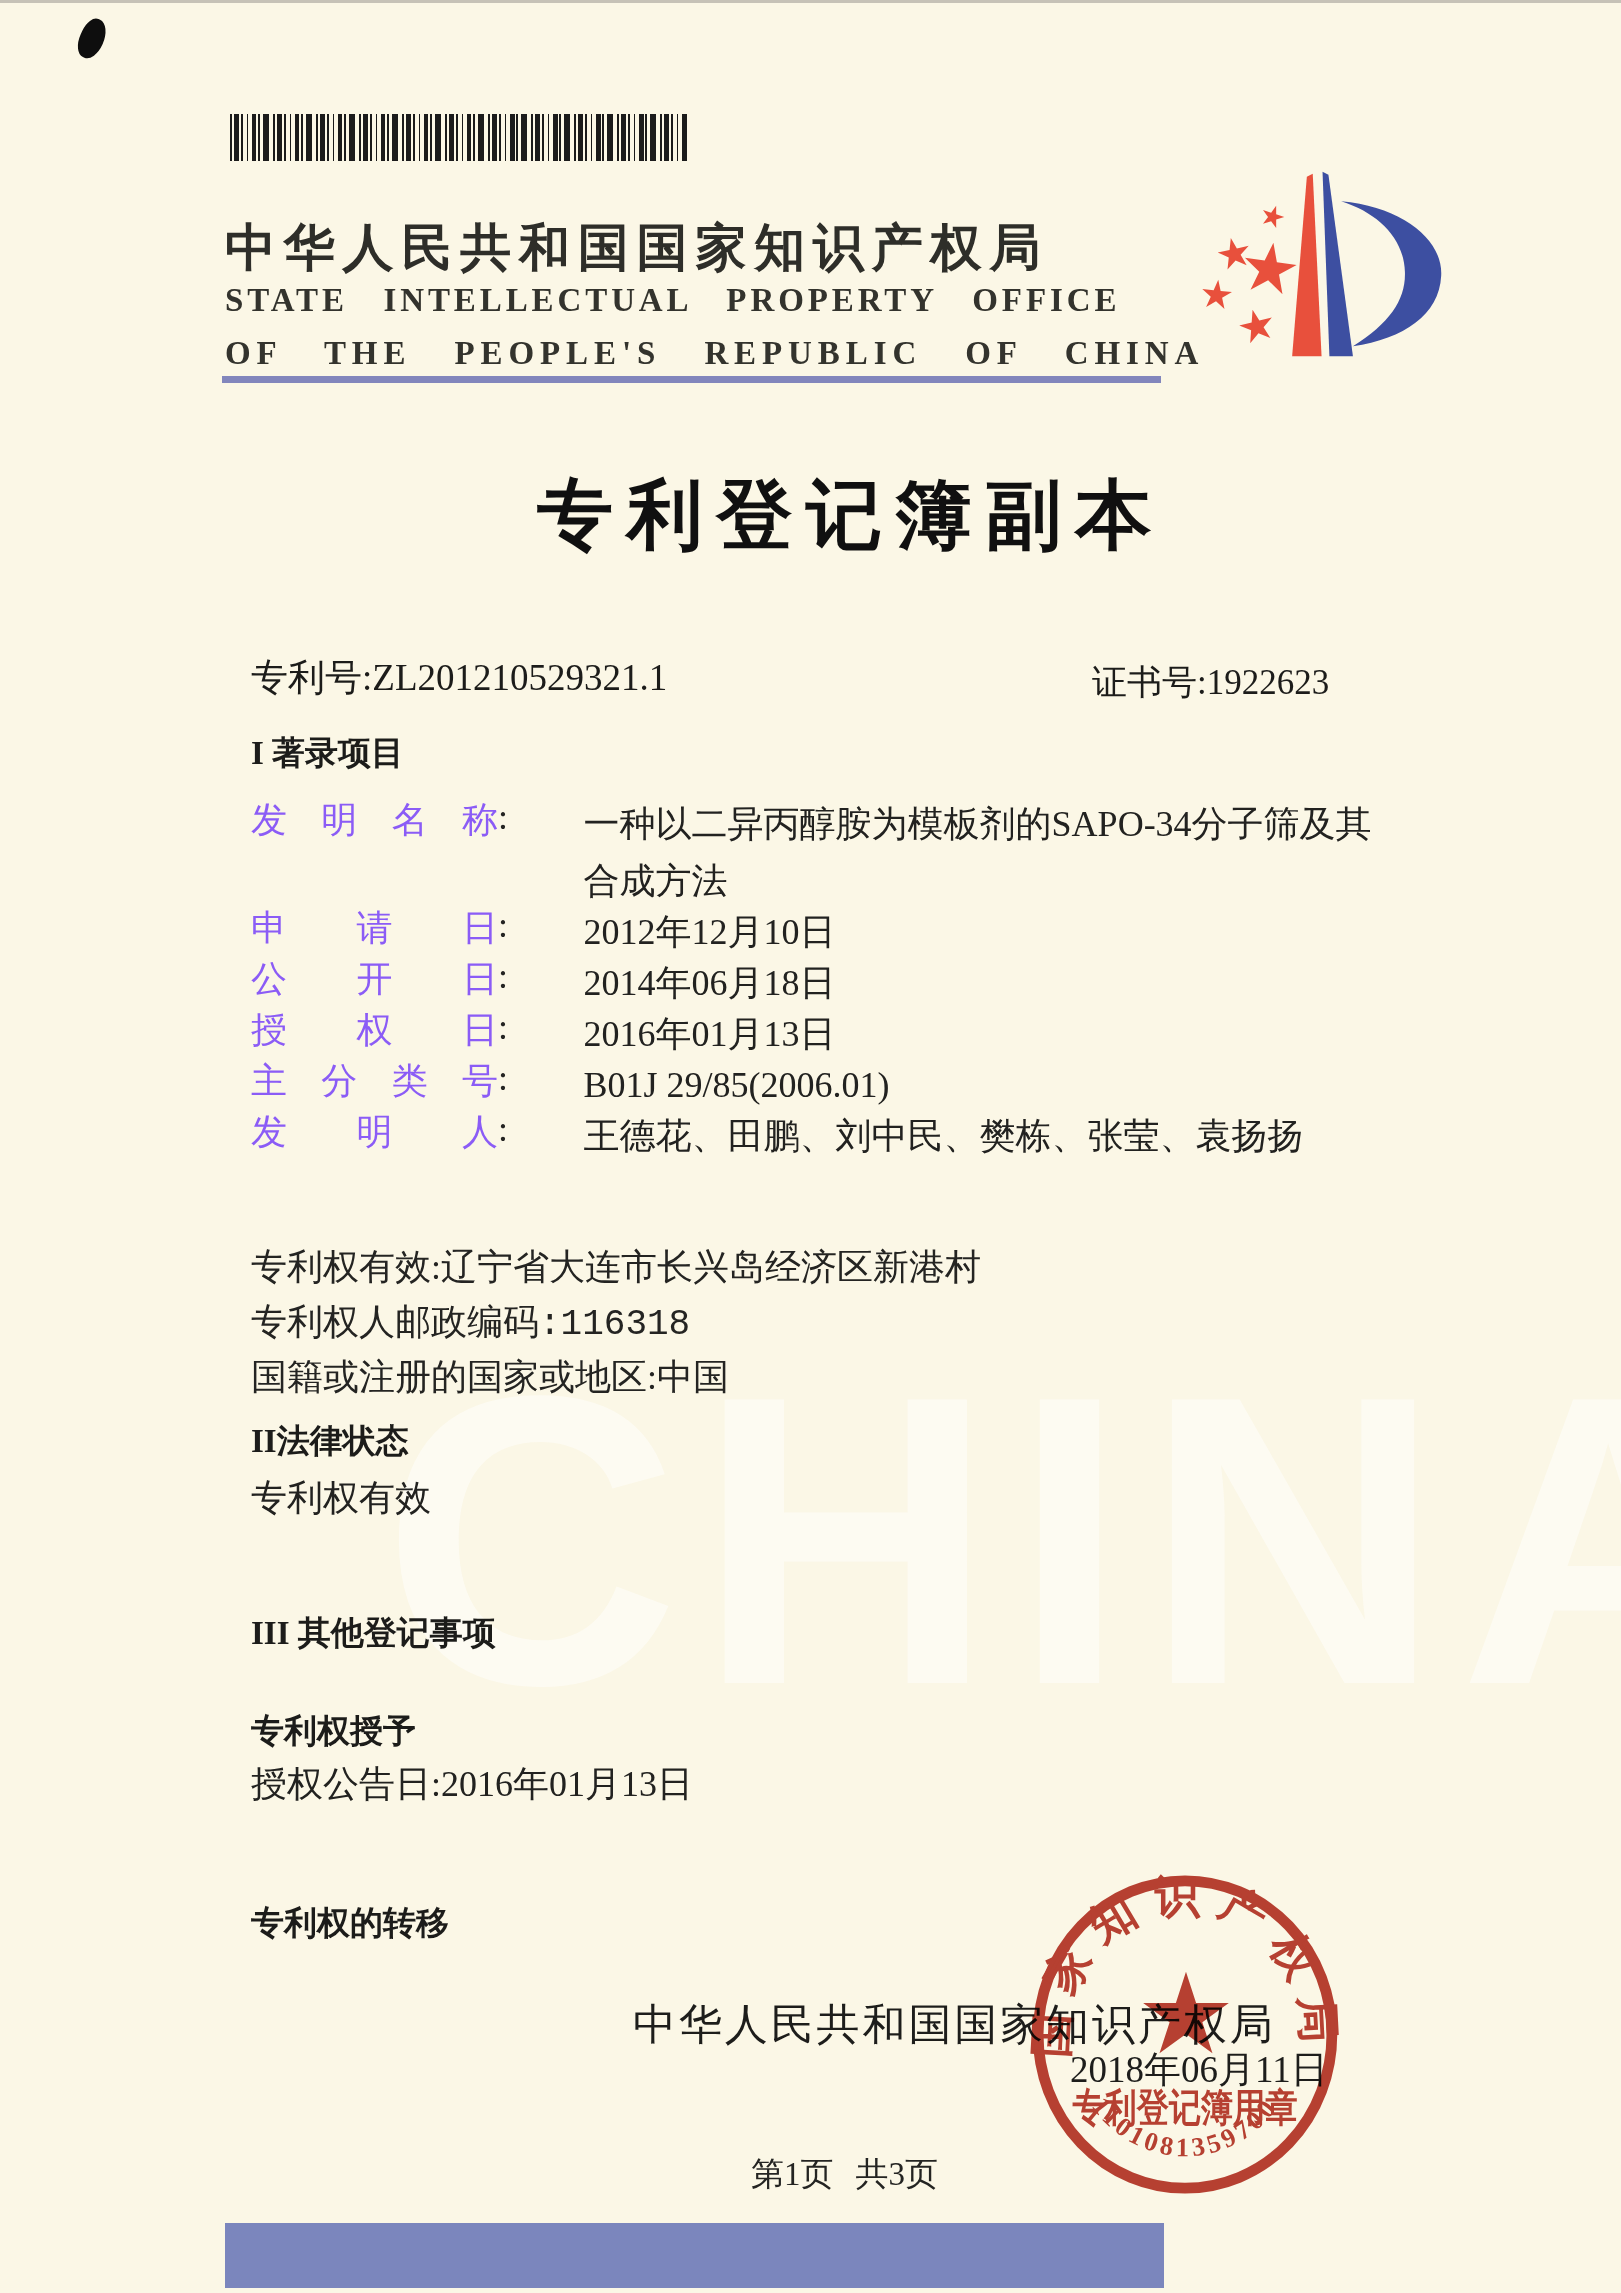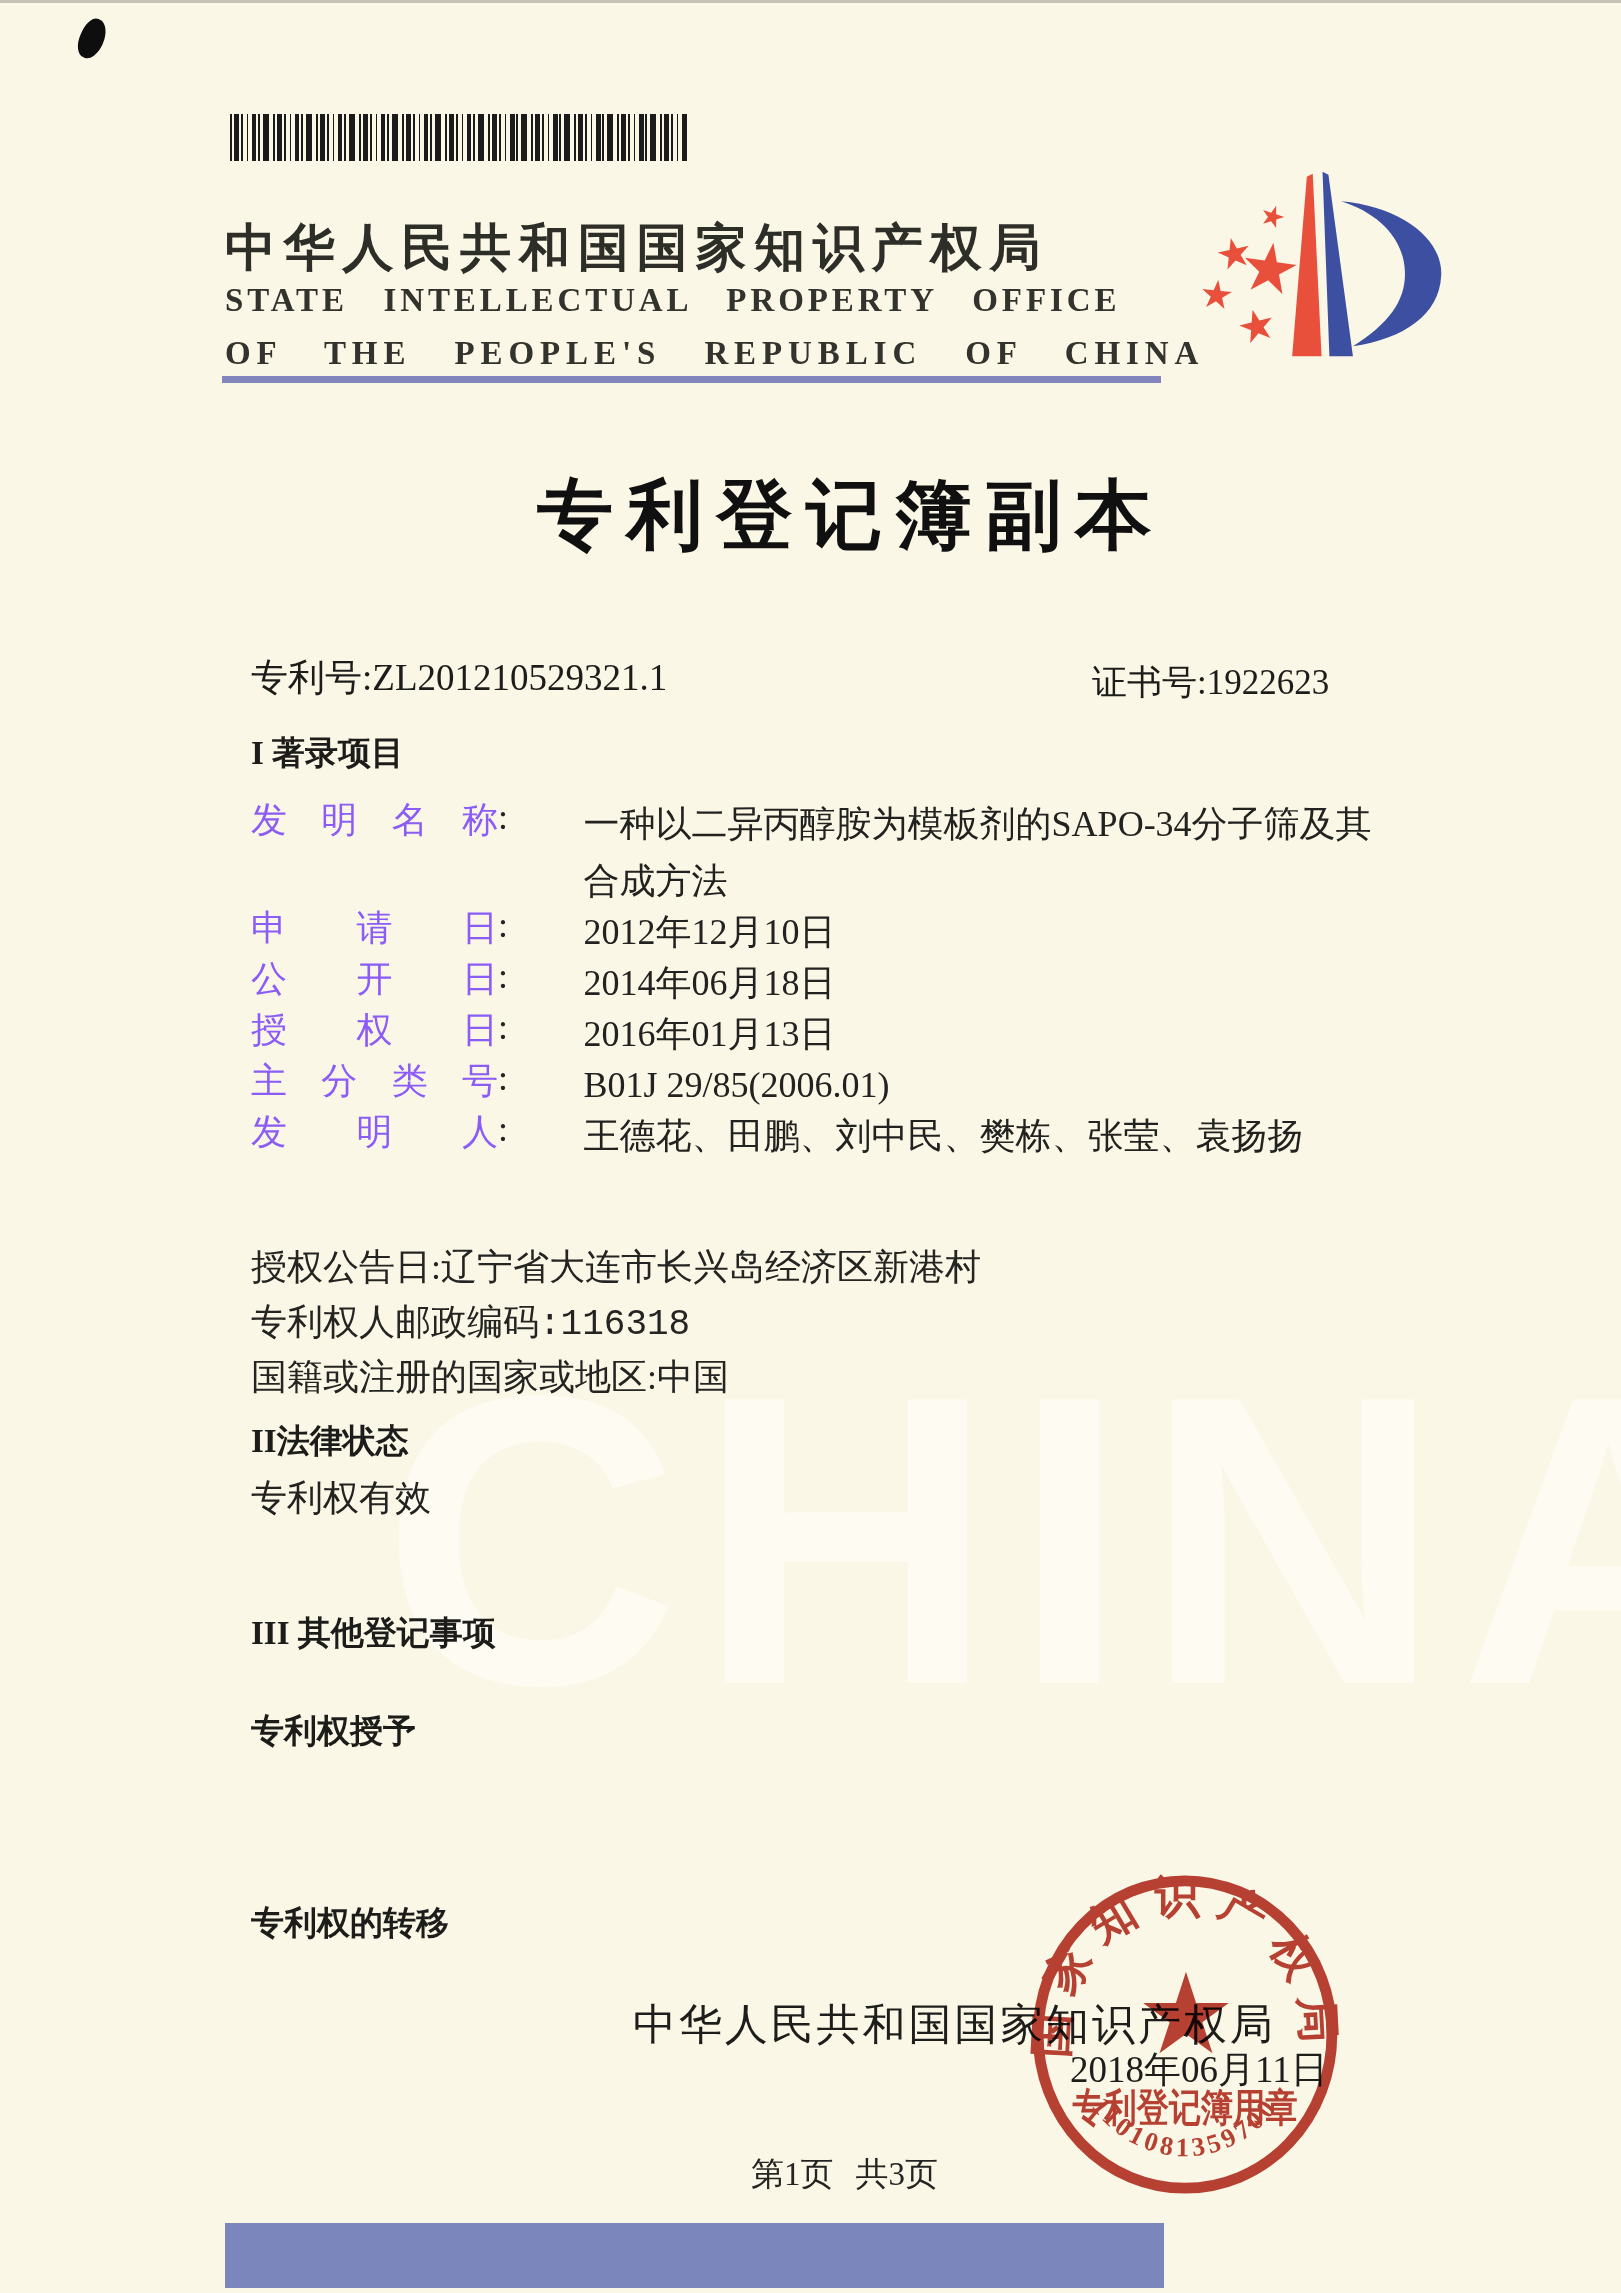--- a/index.html
+++ b/index.html
@@ -131,29 +131,30 @@
     <div class="field-colon">:</div>
     <div class="field-value">B01J 29/85(2006.01)</div>
   </div>
 
   <div class="abs field-row" style="top:1108px;">
     <div class="field-label">发明人</div>
     <div class="field-colon">:</div>
     <div class="field-value">王德花、田鹏、刘中民、樊栋、张莹、袁扬扬</div>
   </div>
 
-  <div class="abs patentee" style="top:1243px;">授权公告日:辽宁省大连市长兴岛经济区新港村</div>
+  <div class="abs patentee" style="top:1243px;">专利权有效:辽宁省大连市长兴岛经济区新港村</div>
   <div class="abs patentee" style="top:1298px;font-family:Liberation Mono, monospace;">专利权人邮政编码:116318</div>
   <div class="abs patentee" style="top:1353px;">国籍或注册的国家或地区:中国</div>
 
   <div class="abs sec-head" style="left:251px;top:1419px;">II法律状态</div>
   <div class="abs body-text" style="left:251px;top:1474px;">专利权有效</div>
 
   <div class="abs sec-head" style="left:251px;top:1611px;">III 其他登记事项</div>
   <div class="abs sec-head" style="left:251px;top:1709px;">专利权授予</div>
+  <div class="abs body-text" style="left:251px;top:1760px;">授权公告日:2016年01月13日</div>
   <div class="abs sec-head" style="left:251px;top:1901px;">专利权的转移</div>
 
   <div class="abs stamp-office">中华人民共和国国家知识产权局</div>
   <div class="abs stamp-date">2018年06月11日</div>
 
   <svg class="abs seal" viewBox="0 0 322 336">
     <defs>
       <path id="sealTopArc" d="M48,211 A120,126 0 1 1 274,211" fill="none"></path>
       <path id="sealBotArc" d="M64,239 A118,124 0 0 0 258,239" fill="none"></path>
     </defs>

